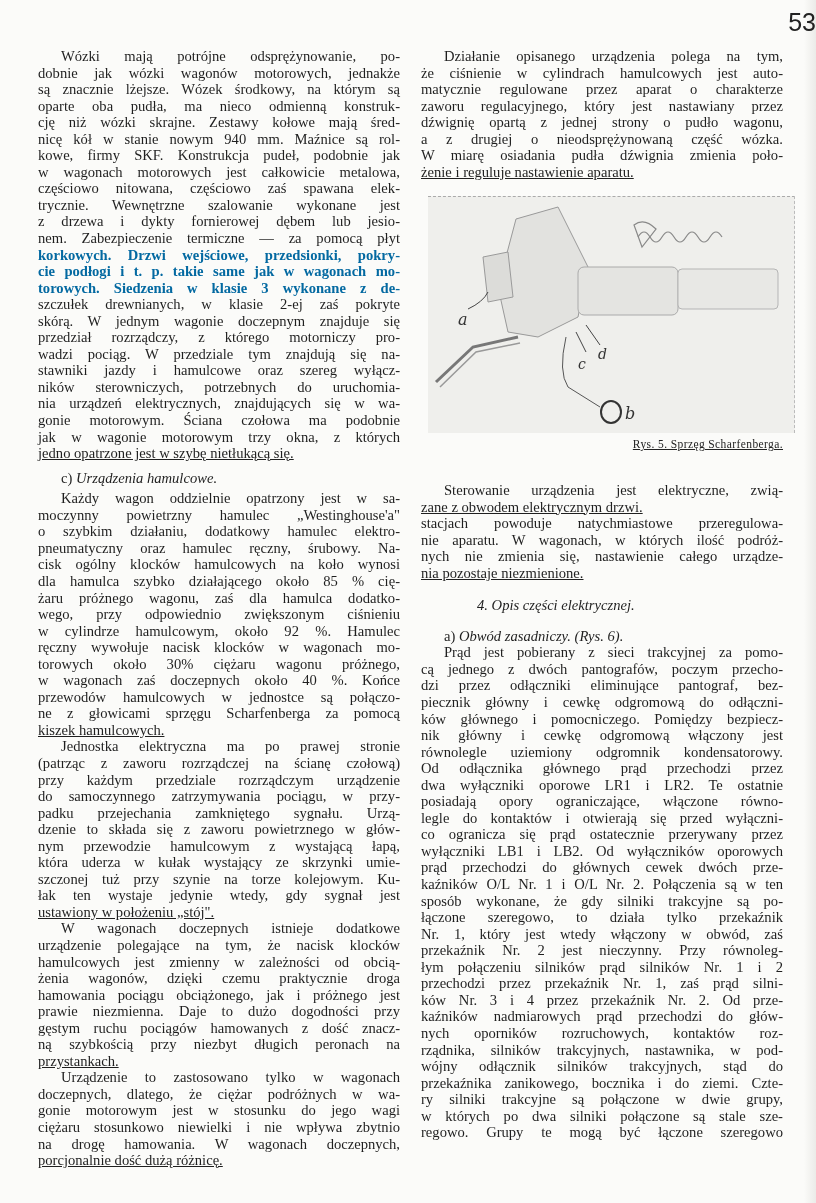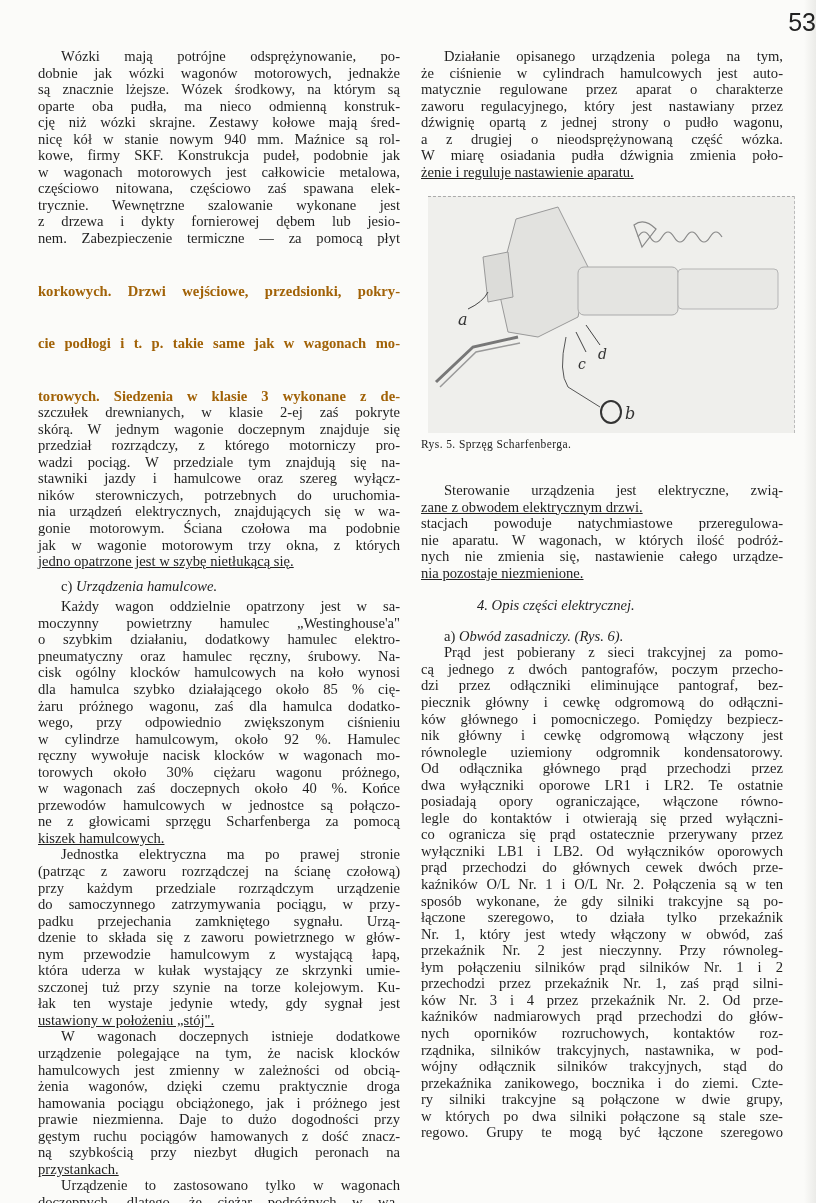--- a/index.html
+++ b/index.html
@@ -20,31 +20,31 @@
     font-size: 14.6px; line-height: 16.55px;
     text-align: justify;
   }
   .col-left { left: 38px; width: 362px; }
   .col-right { left: 421px; width: 362px; }
   .line { display: block; white-space: nowrap; text-align: justify; text-align-last: justify; height: 16.55px; overflow: visible; }
   .line.last { text-align-last: left; text-decoration: underline; }
   .indent { padding-left: 23px; }
   .heading { display: block; height: 16.55px; white-space: nowrap; }
   .italic { font-style: italic; }
-  .bold-band { font-weight: bold; color: #a16207; margin-top: 36px; }
+  .bold-band { font-weight: bold; color: #0369a1; }
   .gap-sm { height: 8px; }
   .figure {
     position: absolute; left: 428px; top: 196px; width: 366px; height: 236px;
     background: #f1f1ee;
     border-top: 1px dashed #aaa; border-right: 1px dashed #bbb;
   }
   .figure svg { width: 100%; height: 100%; display: block; }
   .caption {
-    position: absolute; left: 421px; top: 438px; width: 362px; text-align: left;
-    font-size: 11.5px; letter-spacing: 0.4px; color: #222;
+    position: absolute; left: 421px; top: 438px; width: 362px; text-align: right;
+    font-size: 11.5px; letter-spacing: 0.4px; color: #222; text-decoration: underline;
   }
   .right-edge {
     position: absolute; right: 0; top: 0; width: 12px; height: 1203px;
     background: linear-gradient(to right, #fbfbf9, #ebebe8);
   }
 </style>
 </head>
 <body>
 
 <div class="right-edge"></div>

